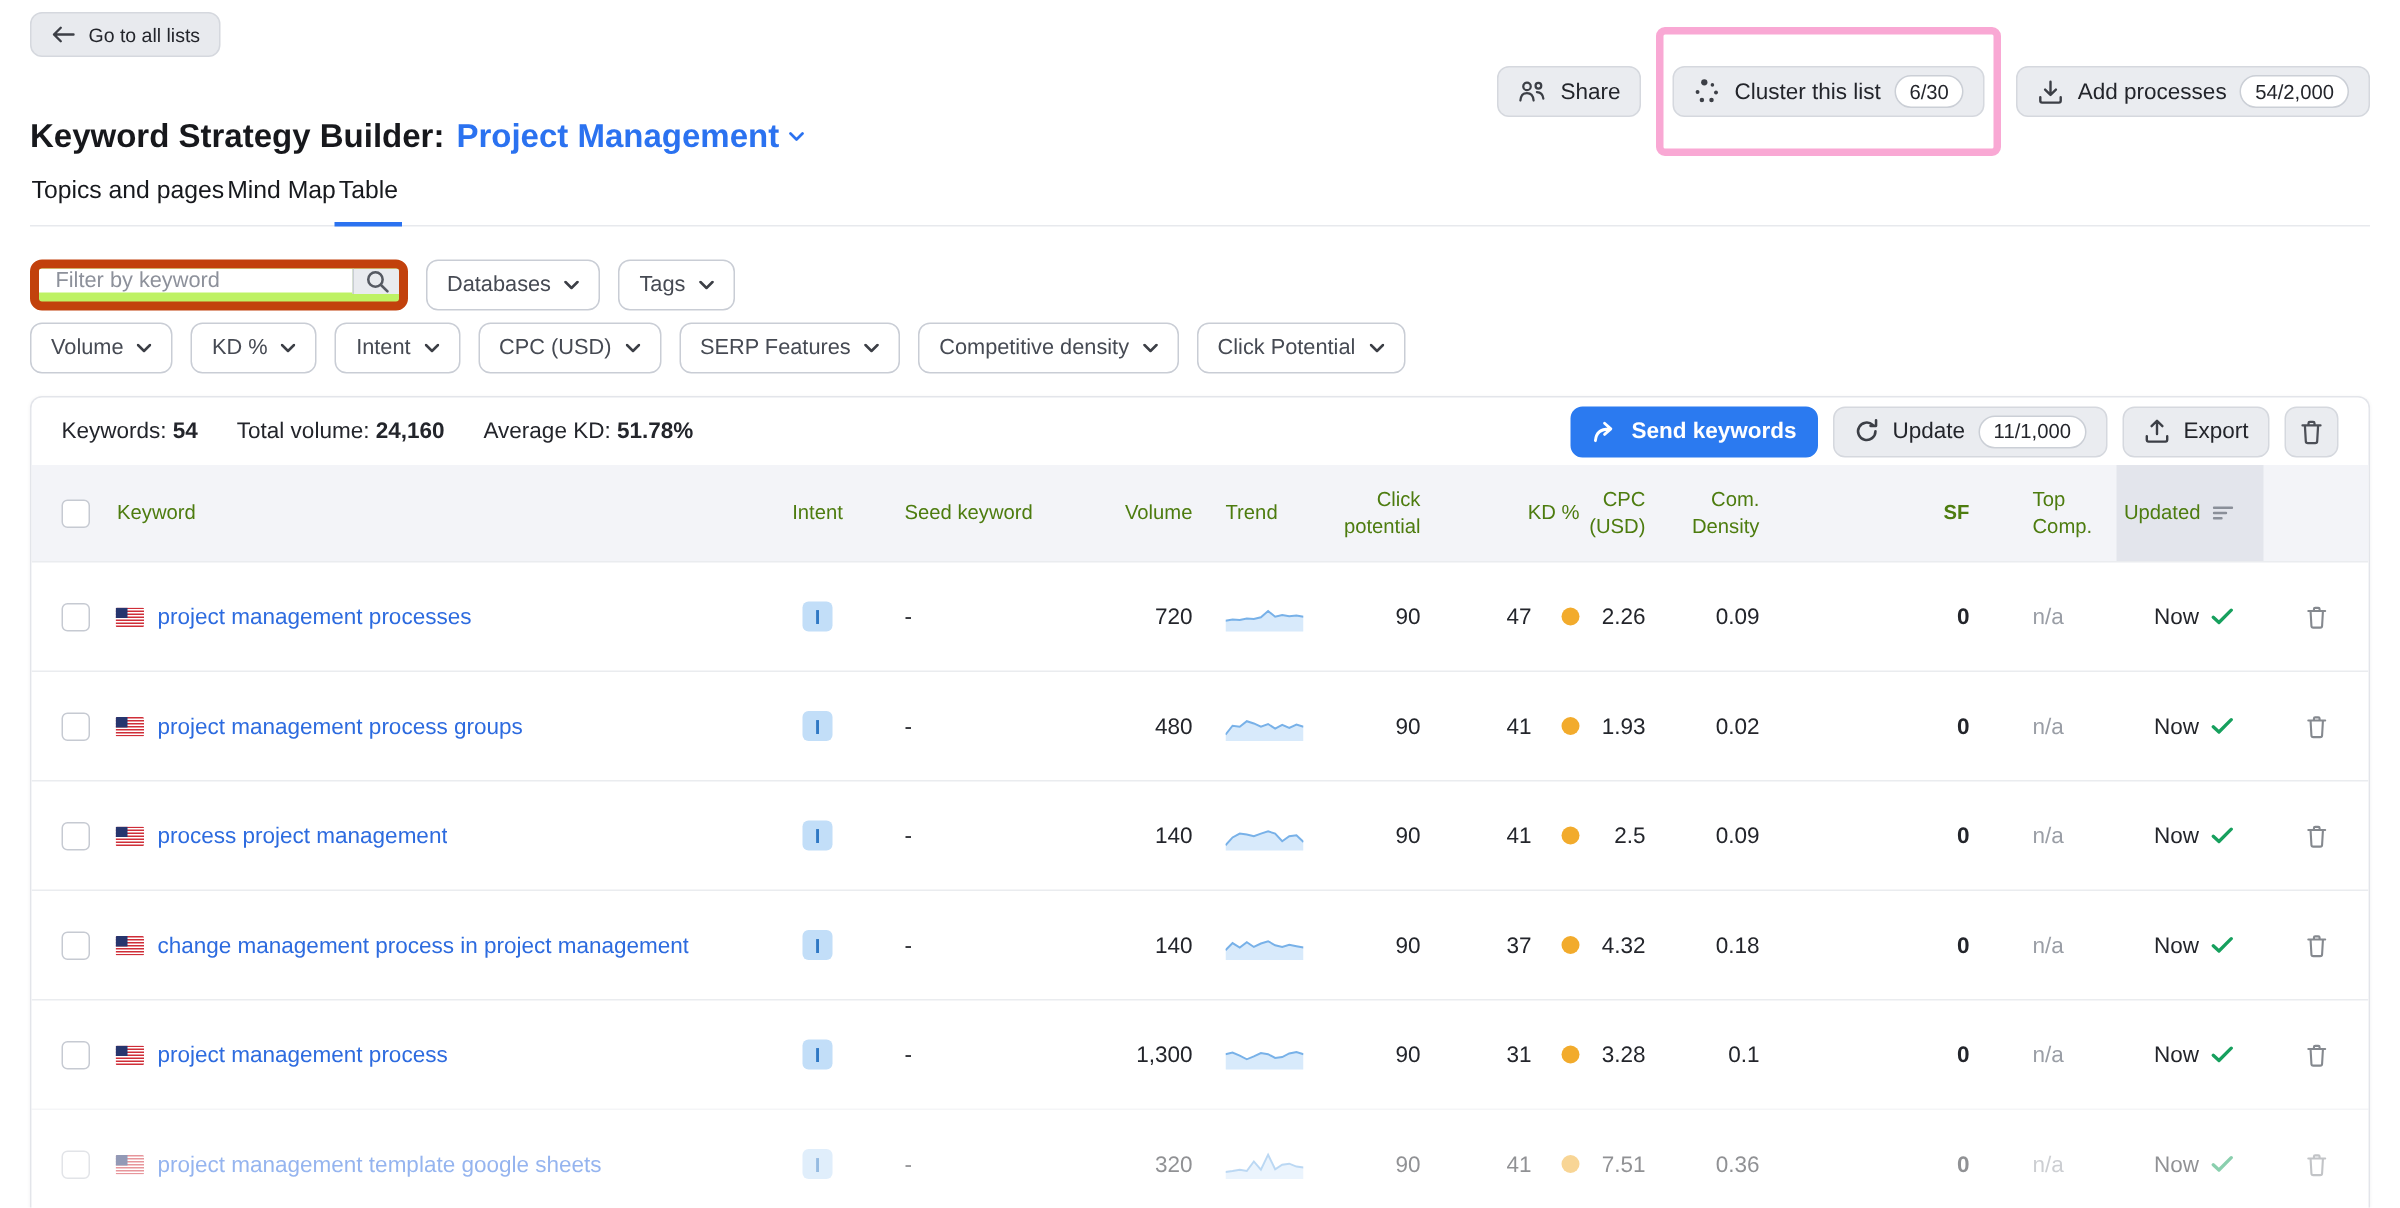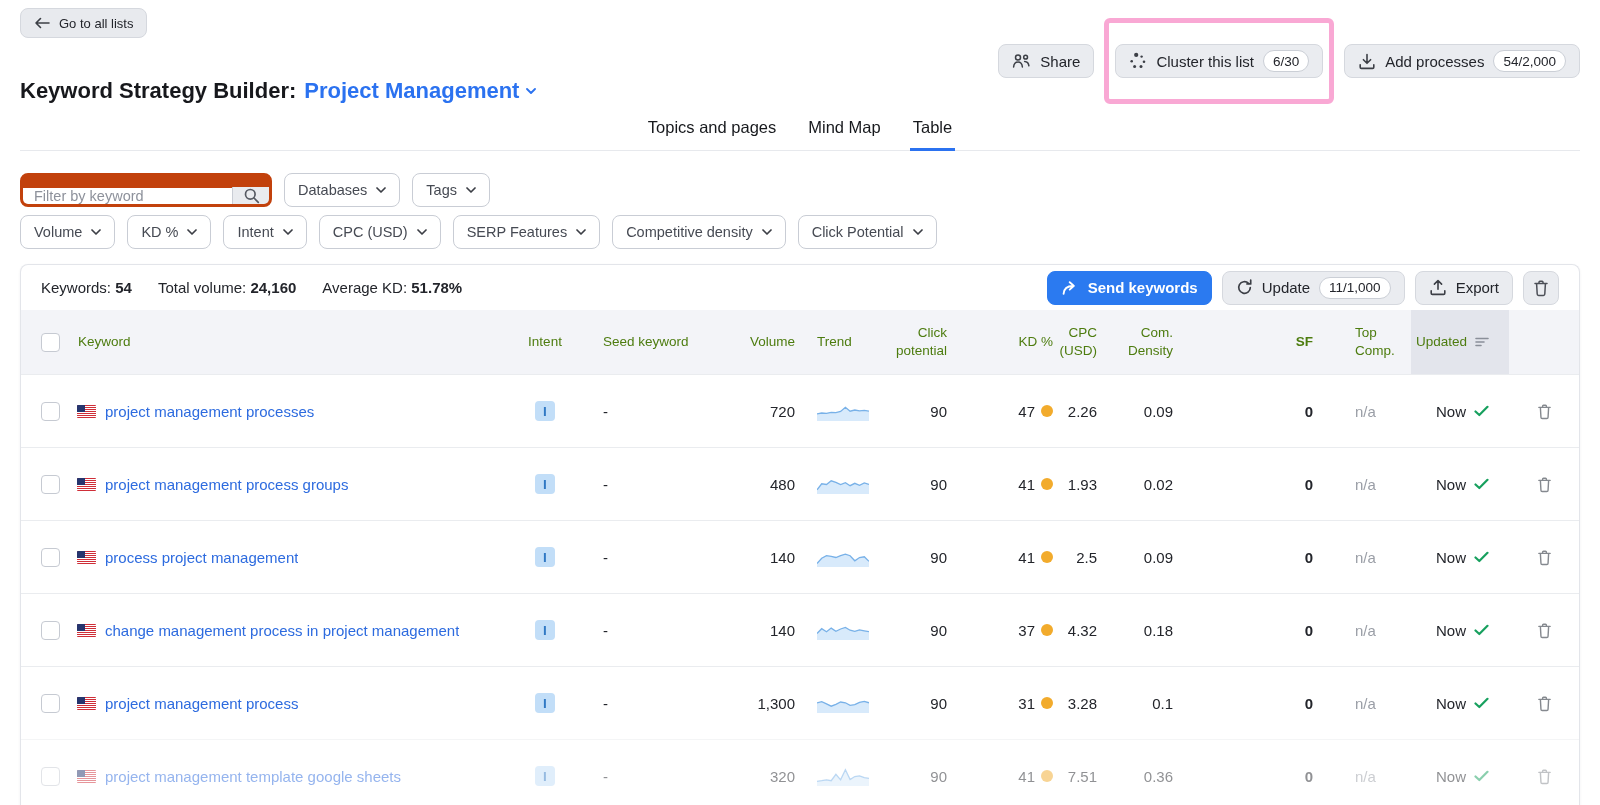--- a/index.html
+++ b/index.html
@@ -22,28 +22,28 @@
   
   .back-row { height:32px; }
   .back-btn { height:30px; font-size:13px; background:#e8eaee; }
   .title-row { margin-top:10px; display:flex; align-items:flex-end; justify-content:space-between; height:54px; }
   .title { font-size:22px; font-weight:bold; color:#17181c; display:flex; align-items:center; gap:8px; }
   .title .list-name { color:#2b72f0; display:inline-flex; align-items:center; gap:7px; cursor:pointer; }
   .top-actions { display:flex; align-items:center; gap:10px;margin-left:20px; }
   .purple-frame { border:5px solid #f9a8d4; border-radius:6px; padding:21px 6px; display:inline-flex; }
 
   
-  .tabs { margin-top:8px; display:flex; gap:30px; border-bottom:1px solid #e7e9ed;justify-content:center; }
+  .tabs { margin-top:8px; display:flex; border-bottom:1px solid #e7e9ed; }
   .tab { font-size:16.5px; color:#17191d; padding:6px 1px 13px; cursor:pointer; position:relative; }
   .tab.active::after { content:""; position:absolute; left:-2px; right:-2px; bottom:-1px; height:3px; background:#2b72f0; }
 
   
   .filter-row1 { margin-top:22px; display:flex; gap:12px; }
-  .search-box { display:flex; align-items:flex-end; width:252px; height:34px; border:3px solid #c2410c;
-    border-radius:8px; overflow:hidden; background:#c2410c; }
+  .search-box { display:flex; align-items:flex-start; width:252px; height:34px; border:6px solid #c2410c;
+    border-radius:8px; overflow:hidden; background:#bef264; }
   .search-box input { flex:1; border:0; outline:none; padding:0 11px; font-size:14.5px;
     font-family:inherit; color:#2a2c32; }
   .search-box input::placeholder { color:#8d919b; }
   .search-btn { width:39px; border:0; border-left:1px solid #c9cdd5; background:#e9ebef;
     display:flex; align-items:center; justify-content:center; cursor:pointer; }
   .filter-row2 { margin-top:8px; display:flex; gap:12px; }
 
   
   .card { margin-top:15px; background:#fff; border:1px solid #e3e5ea; border-bottom:0;
     border-radius:8px 8px 0 0; box-shadow:0 1px 3px rgba(30,34,44,.06); height:553px; overflow:hidden; }
@@ -76,21 +76,21 @@
   .th.c-updated { height:100%; background:#e3e5ec; }
   .c-trash { display:flex; justify-content:center; }
 
   .trow { height:73px; border-top:1px solid #eaecef; font-size:15px; color:#23252b; background:#fff; }
   .trow.faded { opacity:.5; }
   .kw-link { color:#2d6bdf; text-decoration:none; cursor:pointer; font-size:15px;
     white-space:nowrap; overflow:hidden; text-overflow:ellipsis; }
   .flag { flex:none; border-radius:1px; overflow:hidden; }
   .intent-badge { display:inline-flex; align-items:center; justify-content:center; width:20px; height:20px;
     background:#c2def8; color:#2f78c4; border-radius:4px; font-size:13.5px; font-weight:bold; }
-  .kd-cell { display:flex; justify-content:flex-end; align-items:center; gap:6px; }
+  .kd-cell { display:flex; justify-content:flex-end; align-items:center; gap:20px; }
   .kd-dot { width:12px; height:12px; border-radius:50%; background:#f2ab2c; }
   .muted { color:#9a9ea6; }
   .trash-btn { cursor:pointer; }
 </style>
 </head>
 <body>
 
 <div class="page">
 
   <div class="back-row">

